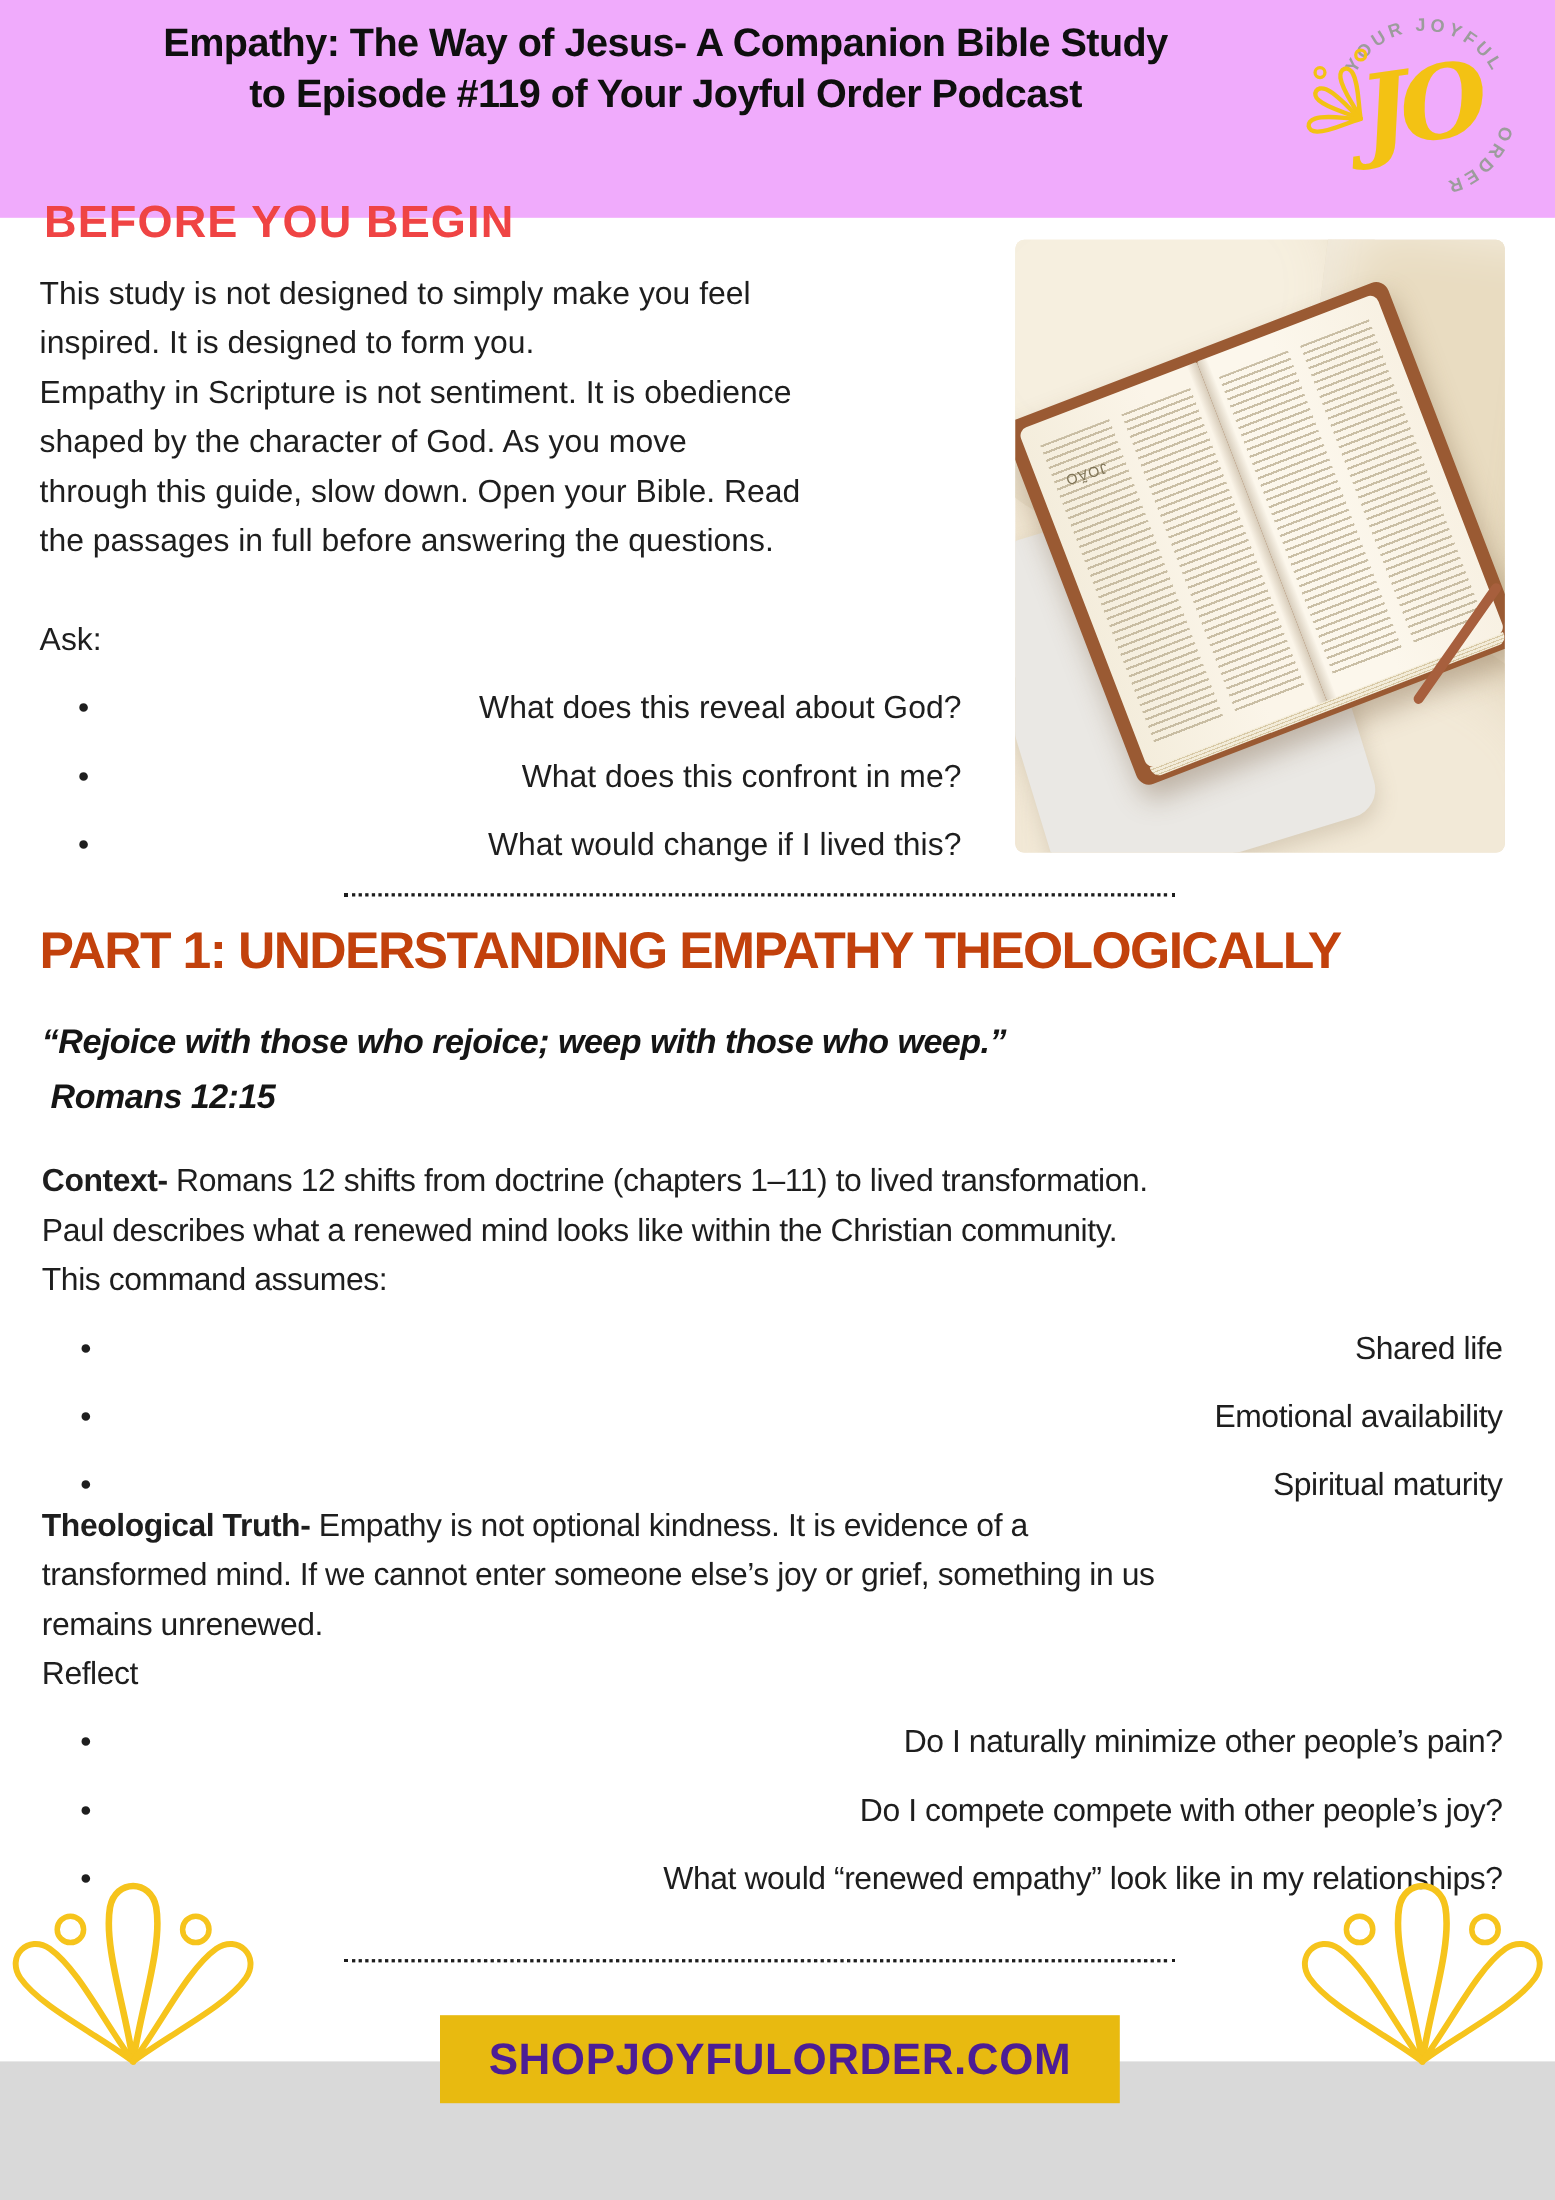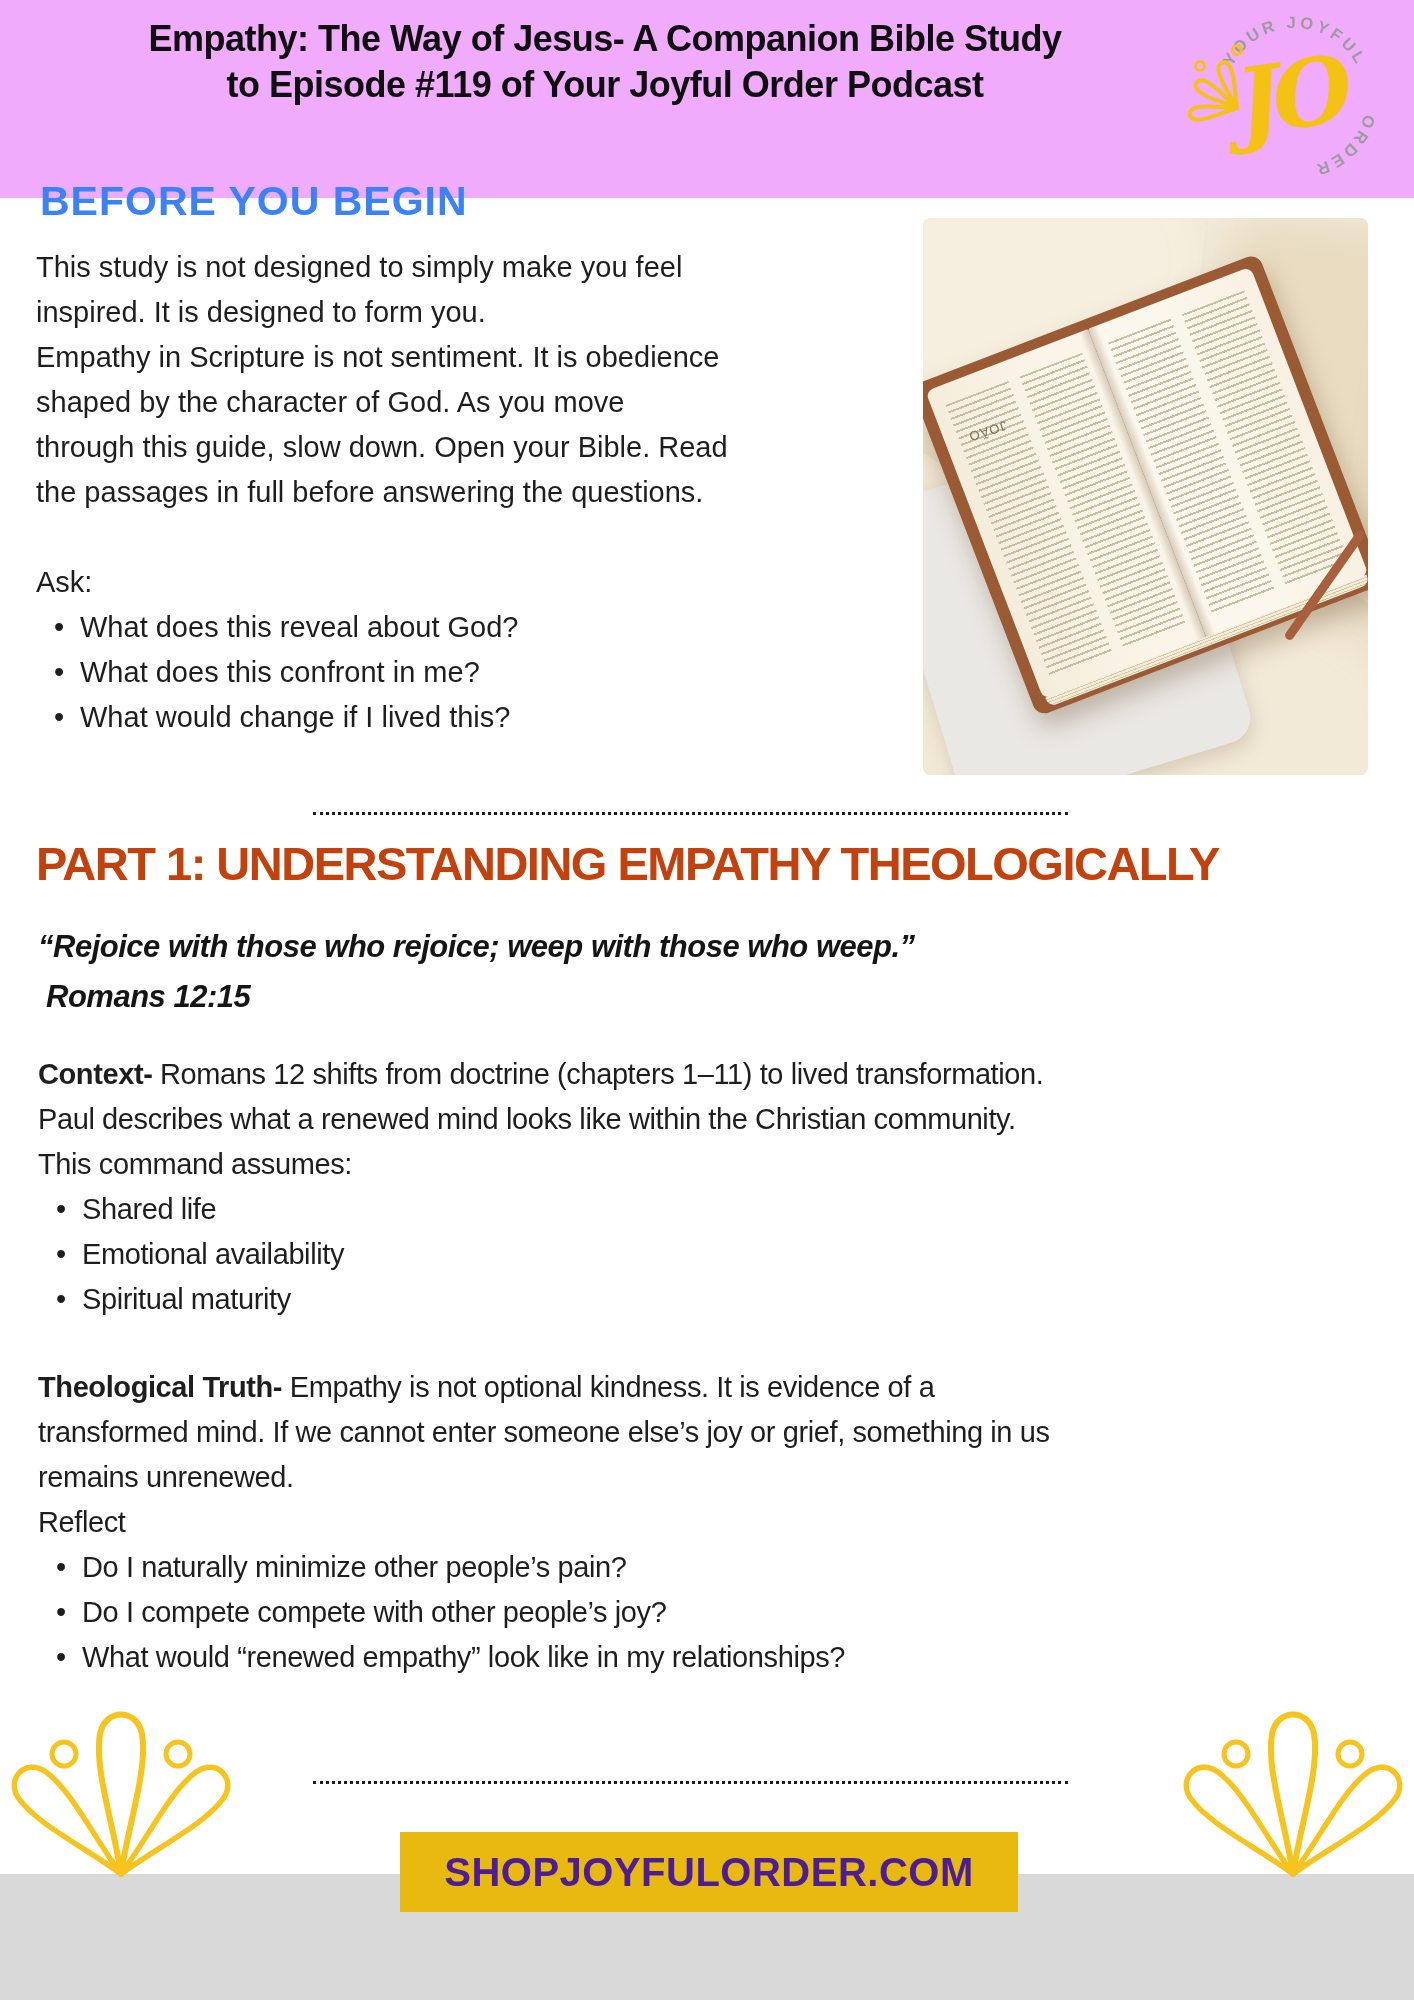--- a/index.html
+++ b/index.html
@@ -10,26 +10,26 @@
   
   .header{position:absolute;left:0;top:0;width:1414px;height:198px;background:#f0abfc;padding-left:28px;}
   .title{
     position:absolute;left:0;top:16px;width:1210px;text-align:center;
     font-size:36px;font-weight:bold;line-height:46px;color:#0f0f0f;letter-spacing:-0.5px;
   }
   .logo{position:absolute;left:1185px;top:0;width:215px;height:180px;}
   .logo text.arc{font-size:16.5px;font-weight:bold;letter-spacing:3.5px;fill:#9c9c9c;font-family:"Liberation Sans",sans-serif;}
   .logo text.mono{font-size:92px;font-style:italic;font-weight:bold;fill:#f3c214;font-family:"DejaVu Serif",serif;letter-spacing:-8px;}
   
-  .byb-heading{position:absolute;left:40px;top:178px;font-size:41px;font-weight:bold;letter-spacing:1px;color:#3b82f6;text-align:center;}
+  .byb-heading{position:absolute;left:40px;top:178px;font-size:41px;font-weight:bold;letter-spacing:1px;color:#ef4444;text-align:center;}
   .intro{position:absolute;left:36px;top:245px;width:855px;font-size:29px;line-height:45px;color:#1e1e1e;}
   .intro p{margin:0;white-space:pre-line;}
   .spacer45{height:45px;}
   ul.dots{list-style:none;margin:0;padding:0 0 0 44px;}
-  ul.dots li{position:relative;line-height:45px;margin:0;}
+  ul.dots li{position:relative;line-height:45px;margin:17px;text-align:right;}
   ul.dots li::before{content:"\2022";position:absolute;left:-26px;top:0;}
   
   .photo{position:absolute;left:923px;top:218px;width:445px;height:557px;border-radius:8px;overflow:hidden;
          background:linear-gradient(150deg,#f3ead9 0%,#eee3cd 55%,#ecdfc6 100%);}
   .ph-pillow-left{position:absolute;left:-50px;top:-70px;width:400px;height:320px;background:#f6efdf;
          border-radius:45% 55% 60% 40%;transform:rotate(-12deg);
          box-shadow:inset -25px -35px 60px rgba(196,174,134,.38);}
   .ph-pillow-right{position:absolute;left:266px;top:-30px;width:230px;height:370px;background:#e9dcc1;border-radius:38px;
          transform:rotate(7deg);
          box-shadow:inset 18px 24px 50px rgba(255,255,255,.55), inset -14px -22px 42px rgba(180,155,110,.38);}

